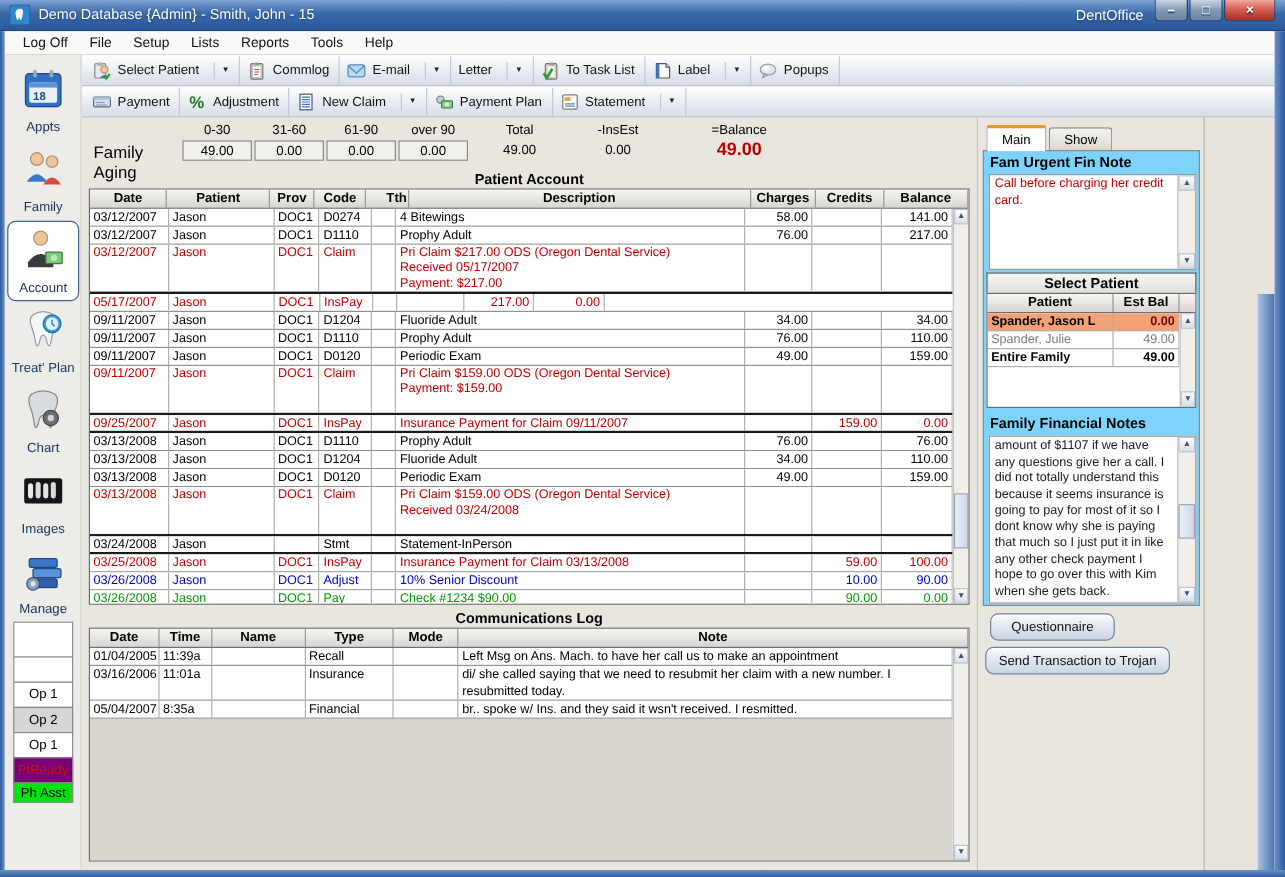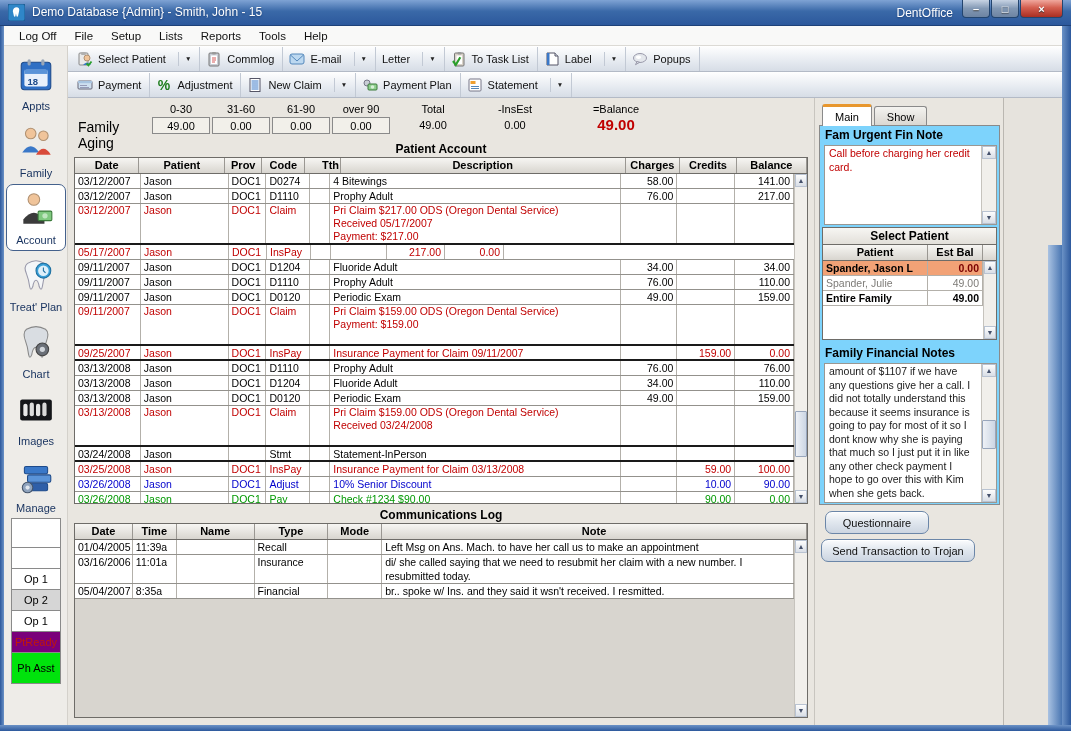--- a/index.html
+++ b/index.html
@@ -356,21 +356,21 @@
           <div class="mod-label">Manage</div>
         </div>
       </div>
     <div id="ops">
         <div class="op-cell" style="height: 30px; background: rgb(255, 255, 255); color: rgb(0, 0, 0);"></div>
         <div class="op-cell" style="height: 22px; background: rgb(255, 255, 255); color: rgb(0, 0, 0);"></div>
         <div class="op-cell" style="height: 22px; background: rgb(255, 255, 255); color: rgb(0, 0, 0);">Op 1</div>
         <div class="op-cell" style="height: 22px; background: rgb(214, 214, 214); color: rgb(0, 0, 0);">Op 2</div>
         <div class="op-cell" style="height: 22px; background: rgb(255, 255, 255); color: rgb(0, 0, 0);">Op 1</div>
         <div class="op-cell" style="height: 22px; background: rgb(122, 0, 122); color: rgb(194, 24, 7);">PtReady</div>
-        <div class="op-cell" style="height: 32px; background: rgb(0, 227, 12); color: rgb(0, 0, 0);">Ph Asst</div>
+        <div class="op-cell" style="height: 17px; background: rgb(0, 227, 12); color: rgb(0, 0, 0);">Ph Asst</div>
       </div>
   </div>
 
   <div id="main">
     <div id="aging">
       <div id="aging-label">Family Aging</div>
     <div class="ag-col" style="left: 84px; width: 58px;">
           <div class="ag-h">0-30</div>
           <div class="ag-v boxed">49.00</div>
         </div>

